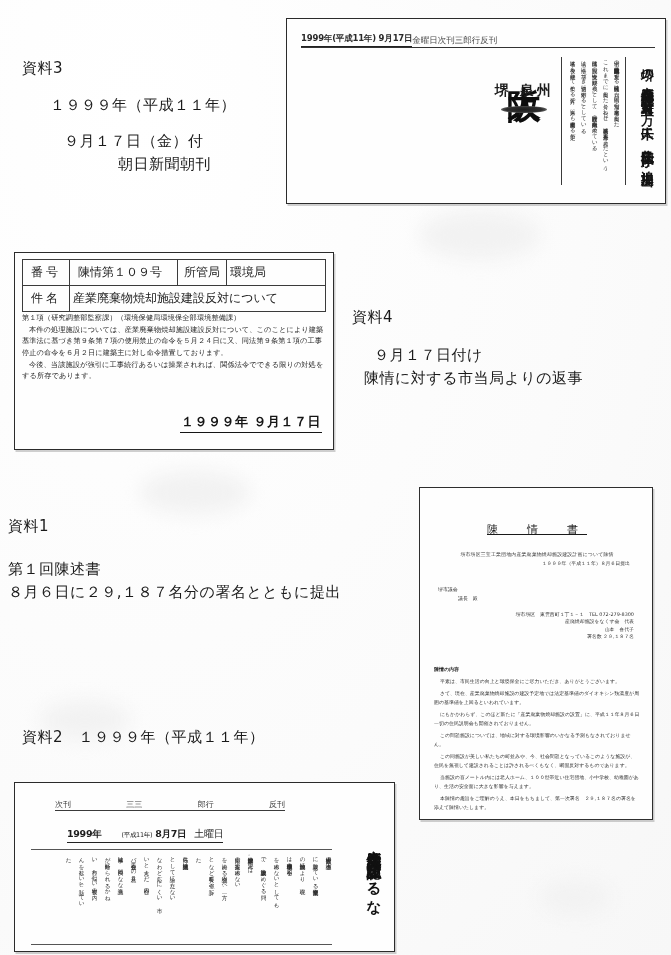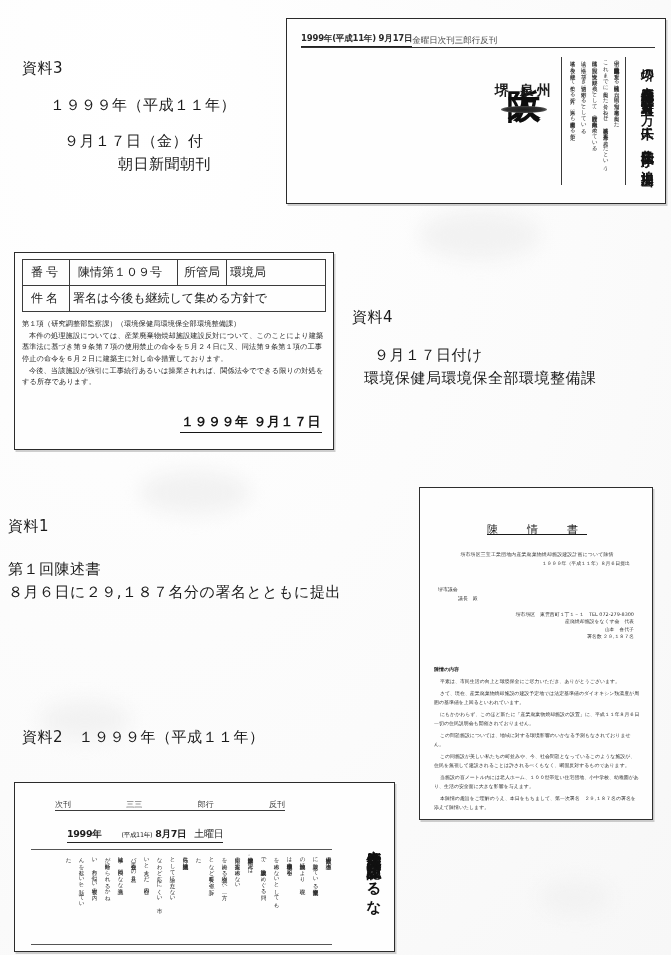--- a/index.html
+++ b/index.html
@@ -107,21 +107,21 @@
   .tbl td{
     border:1px solid #3b3b3b;
     font-size:12px;padding:4px 3px;color:#222;
     filter:blur(.22px);
     font-family:"DejaVu Sans","Liberation Sans",sans-serif;
   }
   .tbl td.lab{text-align:center;width:40px;letter-spacing:3px;}
   .tbl td.v1{width:96px;padding-left:8px;}
   .tbl td.lab2{text-align:center;width:42px;}
   .doc-para{
-    margin-top:6px;font-size:7.2px;line-height:1.62;color:#1f1f1f;
+    font-size:7.2px;line-height:1.62;color:#1f1f1f;
     letter-spacing:.1px;filter:blur(.2px);
   }
   .doc-para p{margin:0;}
   .doc-para p.ind{text-indent:7px;}
   .doc-date{
     position:absolute;right:4px;bottom:10px;
     font-size:13px;font-weight:bold;color:#151515;letter-spacing:.5px;
     border-bottom:1.3px solid #151515;padding:0 1px 1px 1px;
   }
 
@@ -229,39 +229,39 @@
       <table class="tbl">
         <tbody>
             <tr>
           <td class="lab">番号</td>
           <td class="v1">陳情第１０９号</td>
           <td class="lab2">所管局</td>
           <td>環境局</td>
         </tr>
         <tr>
           <td class="lab">件名</td>
-          <td colspan="3">署名は今後も継続して集める方針で</td>
+          <td colspan="3">産業廃棄物焼却施設建設反対について</td>
         </tr>
       </tbody>
         </table>
 
       <div class="doc-para">
         <p>第１項（研究調整部監察課）（環境保健局環境保全部環境整備課）</p>
         <p class="ind">本件の処理施設については、産業廃棄物焼却施設建設反対について、このことにより建築基準法に基づき第９条第７項の使用禁止の命令を５月２４日に又、同法第９条第１項の工事停止の命令を６月２日に建築主に対し命令措置しております。</p>
         <p class="ind">今後、当該施設が強引に工事続行あるいは操業されれば、関係法令でできる限りの対処をする所存であります。</p>
       </div>
 
       <div class="doc-date"><span>１９９９年 ９月１７日</span></div>
     </div>
   </div>
 
   <div class="abs" style="left:352px;top:307px;">
     <div class="caption cap-lbl">資料4</div>
     <div class="caption cap-line" style="margin-top:17px;padding-left:22px;">９月１７日付け</div>
-    <div class="caption cap-line" style="margin-top:3px;padding-left:12px;">環境保健局環境保全部環境整備課</div>
+    <div class="caption cap-line" style="margin-top:3px;padding-left:12px;">陳情に対する市当局よりの返事</div>
   </div>
 
   <div class="abs" style="left:8px;top:516px;">
     <div class="caption cap-lbl">資料1</div>
     <div class="caption cap-line" style="margin-top:22px;">第１回陳述書</div>
     <div class="caption cap-line" style="margin-top:3px;">８月６日に２９,１８７名分の署名とともに提出</div>
   </div>
 
   <div class="scanframe" id="doc-petition">
     <div class="pinner">

